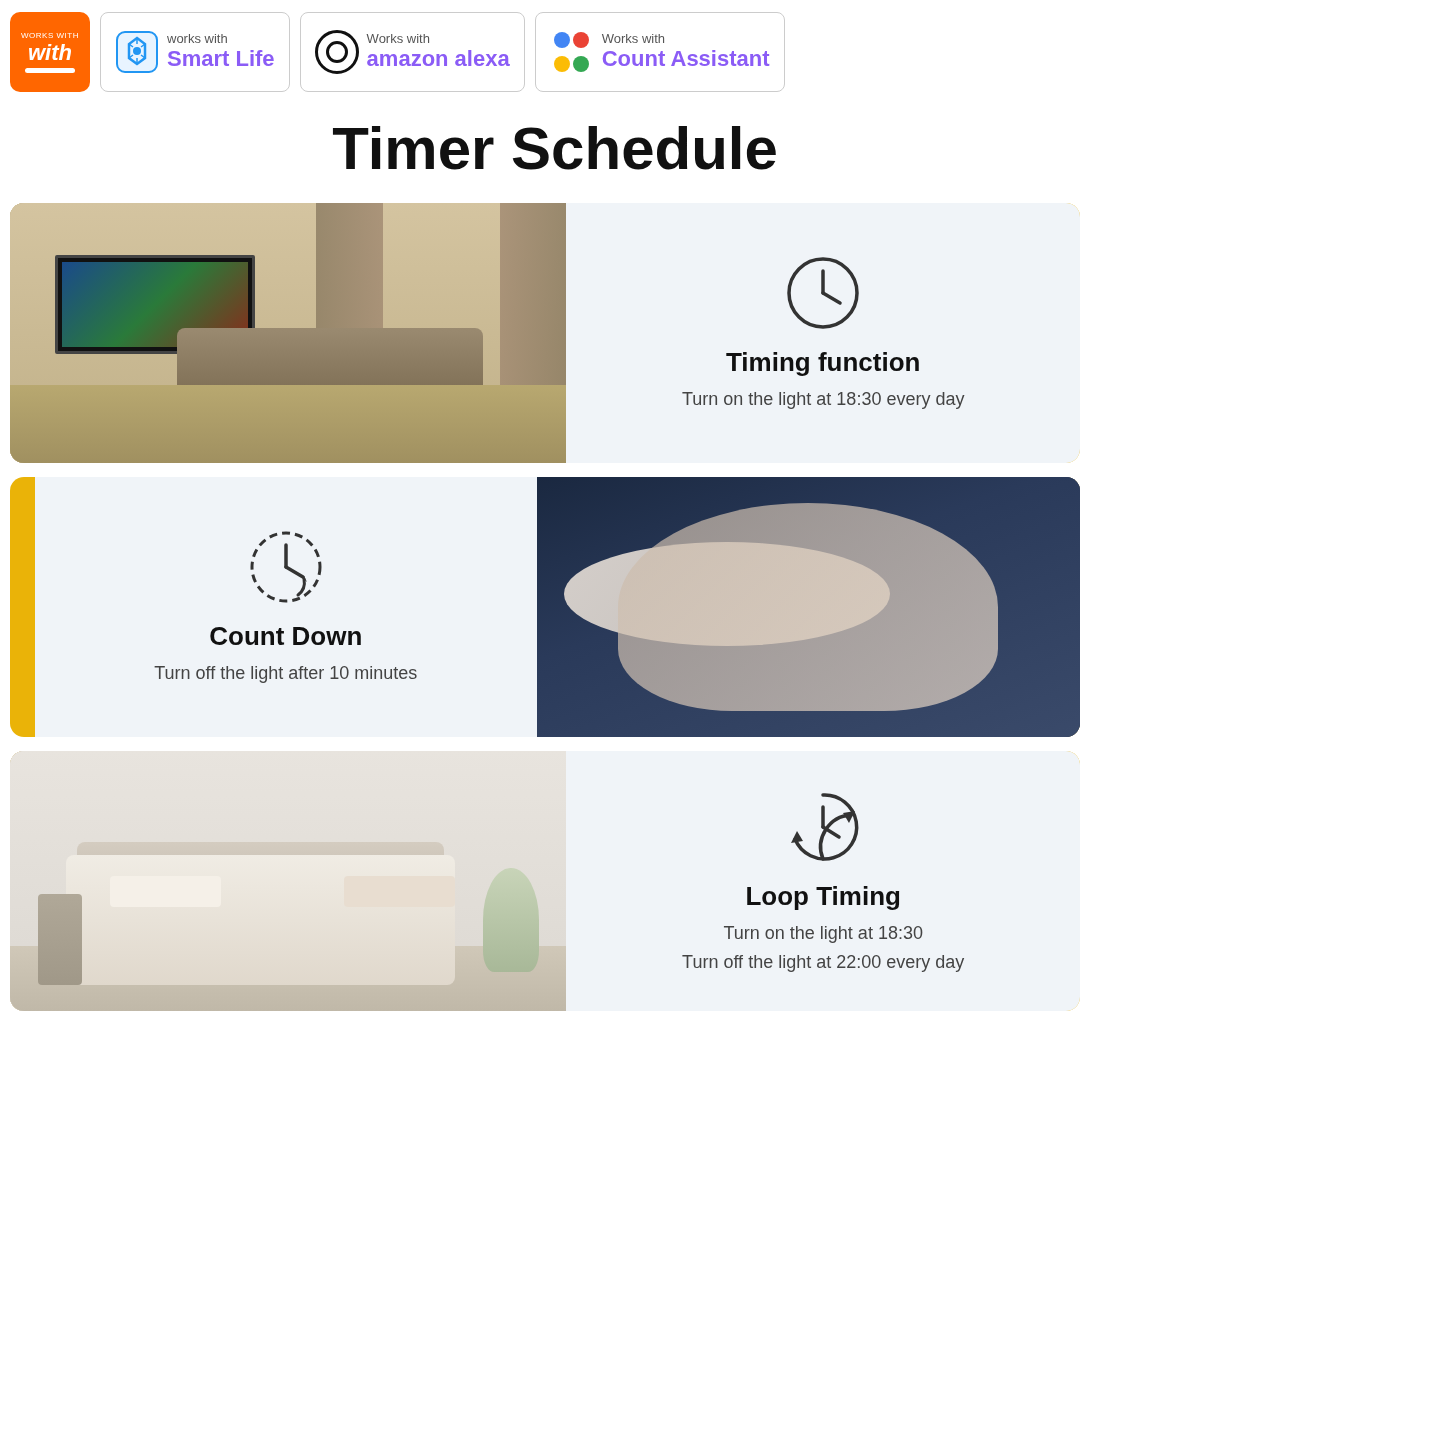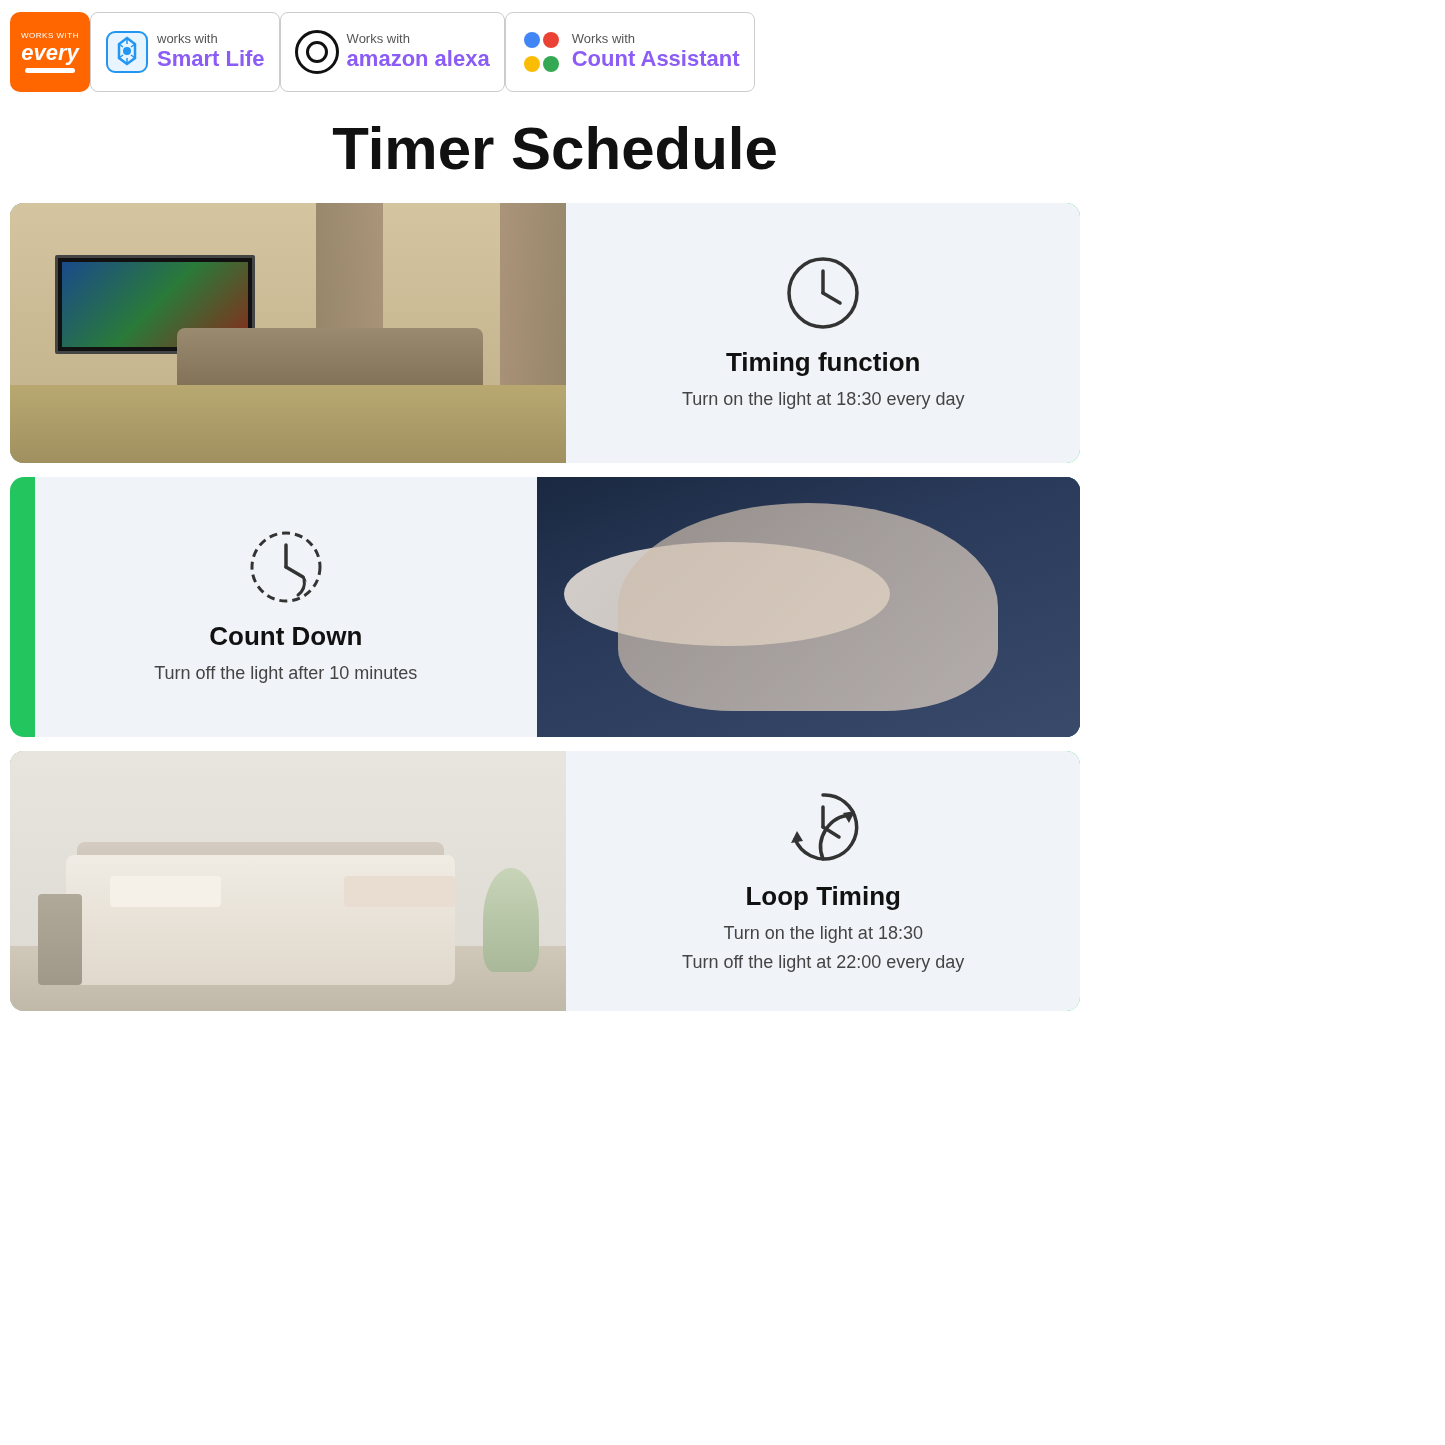--- a/index.html
+++ b/index.html
@@ -6,20 +6,21 @@
     body {
       width: 1090px;
       background: #ffffff;
       font-family: Arial, sans-serif;
     }
 
     
     .badges {
       display: flex;
       align-items: flex-end;
+      gap: 10px;
       padding: 12px 10px;
     }
     .badge {
       display: flex;
       align-items: center;
       gap: 8px;
       border: 1.5px solid #ccc;
       border-radius: 8px;
       padding: 6px 14px;
       height: 80px;
@@ -93,21 +94,21 @@
       display: flex;
       flex-direction: column;
       gap: 14px;
       padding: 0 10px 20px;
     }
     .card {
       display: flex;
       border-radius: 14px;
       overflow: hidden;
       height: 260px;
-      background: #22c55e;
+      background: #eab308;
     }
     .card.reverse {
       flex-direction: row-reverse;
       padding-left: 25px;
     }
     .card-image {
       width: 52%;
       flex-shrink: 0;
       background: #aaa;
       overflow: hidden;
@@ -219,21 +220,21 @@
       border-radius: 50%;
     }
   </style>
 </head>
 <body>
 
 <div class="badges">
 
   <div class="tuya-badge">
     <div class="tuya-sub">Works with</div>
-    <div class="tuya-logo-text">every</div>
+    <div class="tuya-logo-text">with</div>
     <div class="tuya-bar"></div>
   </div>
 
   <div class="badge">
     <div class="badge-icon smartlife-icon">
       <svg viewBox="0 0 44 44" xmlns="http://www.w3.org/2000/svg">
         <rect x="2" y="2" width="40" height="40" rx="8" fill="#e8f4ff" stroke="#2196F3" stroke-width="2"></rect>
         <path d="M22 8 L30 14 L30 28 L22 34 L14 28 L14 14 Z" fill="none" stroke="#2196F3" stroke-width="2.5"></path>
         <circle cx="22" cy="21" r="4" fill="#2196F3"></circle>
         <path d="M22 8 L22 14 M22 28 L22 34 M14 14 L18 17 M26 25 L30 28 M14 28 L18 25 M26 17 L30 14" stroke="#2196F3" stroke-width="1.5"></path>

